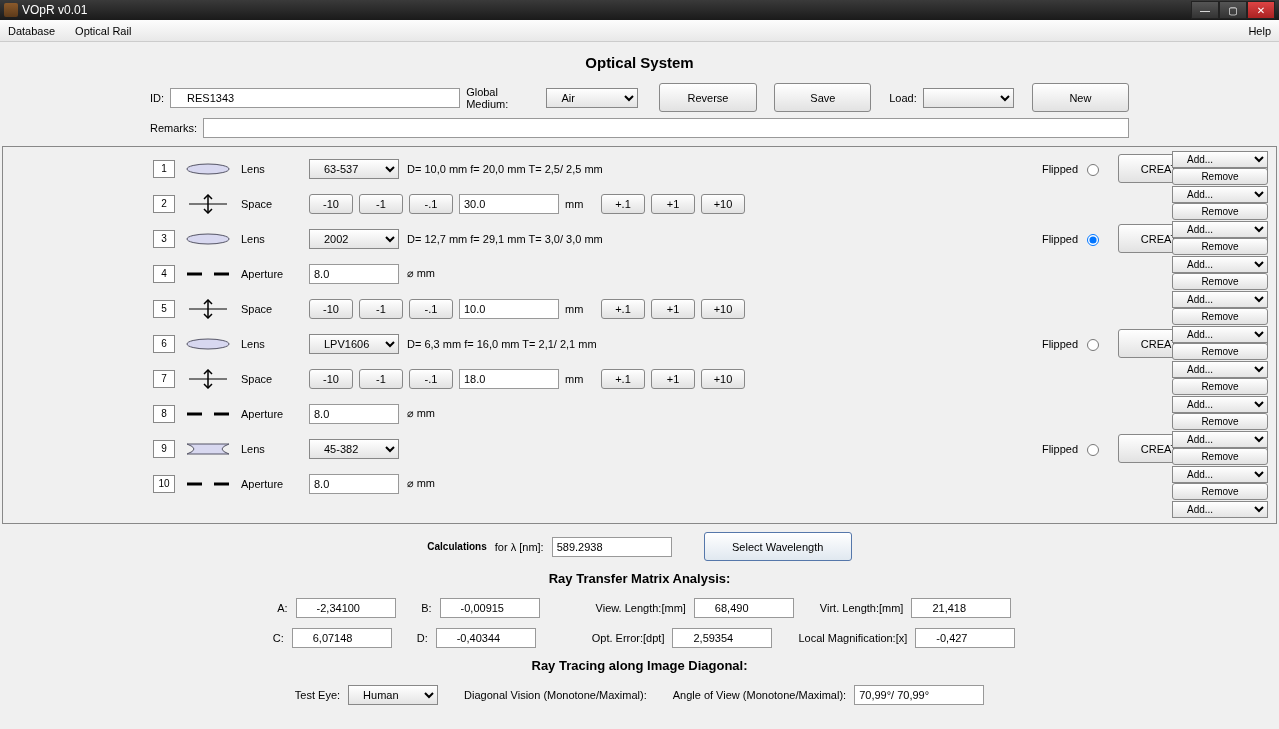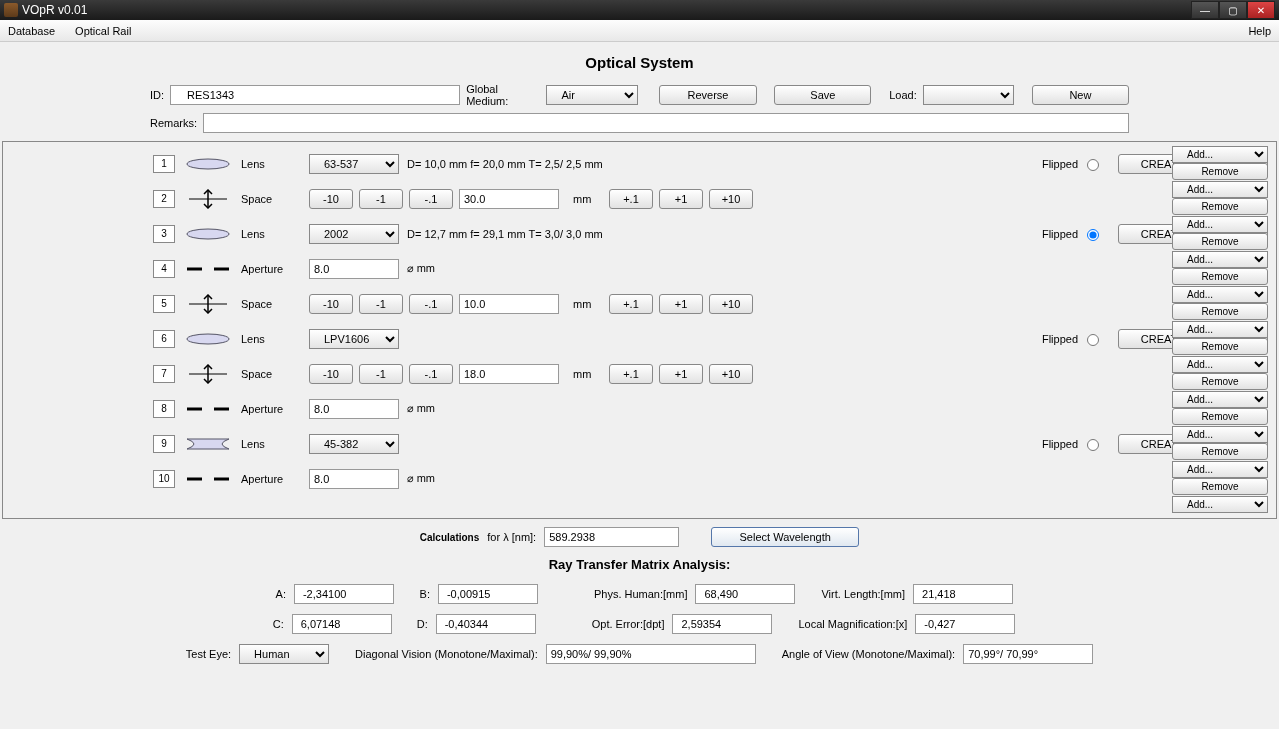--- a/index.html
+++ b/index.html
@@ -13,49 +13,49 @@
 .win-btn.close { background: linear-gradient(#d44,#a22); }
 .menubar { background: linear-gradient(#fdfdfd,#e8e8e8); border-bottom: 1px solid #ccc; height: 22px; display: flex; align-items: center; padding: 0 4px; justify-content: space-between; gap: 28px; }
 .menubar-left { display: flex; gap: 12px; }
 .menu-item { cursor: pointer; padding: 2px 4px; }
 .content { padding: 4px 0; }
 .page-title { text-align: center; font-size: 15px; font-weight: bold; margin: 8px 0 12px; }
 .top-form { display: flex; align-items: center; gap: 6px; padding: 0 150px 6px; }
 .top-form label { font-size: 11px; }
 .text-input { height: 20px; border: 1px solid #999; background: #fff; padding: 0 4px; font-size: 11px; }
 .select { height: 20px; border: 1px solid #888; background: linear-gradient(#fff,#e4e4e4); padding: 0 10px; font-size: 11px; }
-.btn { height: 20px; border: 1px solid #888; background: linear-gradient(#fff,#e2e2e2); padding: 0 8px; font-size: 11px; cursor: pointer; border-radius: 3px; }
+.btn { height: 29px; border: 1px solid #888; background: linear-gradient(#fff,#e2e2e2); padding: 0 8px; font-size: 11px; cursor: pointer; border-radius: 3px; }
 .remarks-row { display: flex; align-items: center; gap: 6px; padding: 0 150px 8px; }
 .rail-container { border: 1px solid #888; margin: 0 2px; height: 378px; overflow-y: scroll; background: #f0f0f0; padding: 4px 0; position: relative; }
 .rail-row { display: flex; align-items: center; height: 35px; padding: 0 8px 0 150px; gap: 8px; position: relative; }
 .idx-box { width: 22px; height: 18px; border: 1px solid #888; background: #fff; display: flex; align-items: center; justify-content: center; font-size: 10px; }
 .icon-cell { width: 50px; height: 20px; display: flex; align-items: center; justify-content: center; }
 .type-label { width: 60px; }
 .lens-select { width: 90px; }
 .spec-text { font-size: 11px; width: 340px; }
 .flipped-group { display: flex; align-items: center; gap: 4px; margin-left: auto; margin-right: 8px; }
 .create-lens-btn { width: 150px; }
 .side-stack { width: 96px; display: flex; flex-direction: column; }
 .add-select { width: 96px; height: 17px; font-size: 10px; }
 .remove-btn { width: 96px; height: 17px; font-size: 10px; padding: 0; }
 .space-controls { display: flex; align-items: center; gap: 6px; }
 .step-btn { width: 44px; height: 20px; }
 .space-input { width: 100px; text-align: left; padding-left: 4px; }
-.unit-label { width: 30px; margin-left: 8px; }
+.unit-label { width: 30px; }
 .ap-input { width: 90px; }
 .diameter-sym { font-size: 11px; }
 .calc-section { padding: 8px 140px 0; }
 .calc-header { display: flex; align-items: center; justify-content: center; gap: 8px; margin-bottom: 10px; }
 .calc-title { font-size: 10px; font-weight: bold; }
-.wavelength-input { width: 135px; }
+.wavelength-input { width: 120px; }
 .select-wl-btn { width: 148px; border: 1px solid #5577aa; background: linear-gradient(#fff,#e0e8f0); }
 .section-title { text-align: center; font-weight: bold; font-size: 13px; margin: 10px 0 12px; }
 .matrix-row { display: flex; align-items: center; gap: 8px; justify-content: center; margin-bottom: 10px; }
 .matrix-row label { text-align: right; }
-.val-input { width: 100px; text-align: left; padding-left: 8px; }
+.val-input { width: 100px; text-align: left; padding-left: 20px; }
 .test-row { display: flex; align-items: center; gap: 8px; justify-content: center; margin-top: 8px; }
 .lens-icon-svg { width: 46px; height: 14px; }
 .space-icon-svg { width: 46px; height: 20px; }
 .ap-icon-svg { width: 46px; height: 10px; }
 .radio { width: 12px; height: 12px; }
 .right-controls { position: absolute; right: 8px; top: 0; display: flex; flex-direction: column; }
 .rail-inner { position: relative; }
 </style>
 </head>
 <body>
@@ -196,20 +196,21 @@
         </div>
         <div class="rail-row">
           <div class="idx-box">6</div>
           <div class="icon-cell">
             <svg class="lens-icon-svg" viewBox="0 0 46 14">
               <ellipse cx="23" cy="7" rx="21" ry="5" fill="#d8d8f0" stroke="#556" stroke-width="1"></ellipse>
             </svg>
           </div>
           <div class="type-label">Lens</div>
           <select class="select lens-select"><option>LPV1606</option></select>
+          <div class="spec-text">D=   6,3 mm  f=  16,0 mm  T=  2,1/  2,1 mm</div>
           <div class="flipped-group">
             <span>Flipped</span>
             <input type="radio" class="radio" style="">
           </div>
           <button class="btn create-lens-btn">CREATE NEW LENS</button>
         </div>
         <div class="rail-row">
           <div class="idx-box">7</div>
           <div class="icon-cell">
             <svg class="space-icon-svg" viewBox="0 0 46 20">
@@ -326,45 +327,45 @@
     </div>
 
     <div class="section-title">Ray Transfer Matrix Analysis:</div>
 
     <div class="matrix-row">
       <label style="width:20px">A:</label>
       <input class="text-input val-input" value="-2,34100" style="">
       <label style="width:20px;margin-left:8px">B:</label>
       <input class="text-input val-input" value="-0,00915" style="">
       <div style="width:40px"></div>
-      <label>Phys. Human:[mm]</label>
+      <label>View. Length:[mm]</label>
       <input class="text-input val-input" value="68,490" style="">
       <div style="width:10px"></div>
       <label>Virt. Length:[mm]</label>
       <input class="text-input val-input" value="21,418" style="">
     </div>
 
     <div class="matrix-row">
       <label style="width:20px">C:</label>
       <input class="text-input val-input" value="6,07148" style="">
       <label style="width:20px;margin-left:8px">D:</label>
       <input class="text-input val-input" value="-0,40344" style="">
       <div style="width:40px"></div>
       <label>Opt. Error:[dpt]</label>
       <input class="text-input val-input" value="2,59354" style="">
       <div style="width:10px"></div>
       <label>Local Magnification:[x]</label>
       <input class="text-input val-input" value="-0,427" style="">
     </div>
 
+    <div class="section-title">Ray Tracing along Image Diagonal:</div>
 
     <div class="test-row">
       <label>Test Eye:</label>
       <select class="select" style="width:90px"><option>Human</option></select>
       <div style="width:10px"></div>
       <label>Diagonal Vision (Monotone/Maximal):</label>
-      <input class="text-input" style="width: 210px;" value="99,90%/ 99,90%">
       <div style="width:10px"></div>
       <label>Angle of View (Monotone/Maximal):</label>
       <input class="text-input" style="width: 130px;" value="70,99°/ 70,99°">
     </div>
   </div>
 </div>
 
 </body></html>

